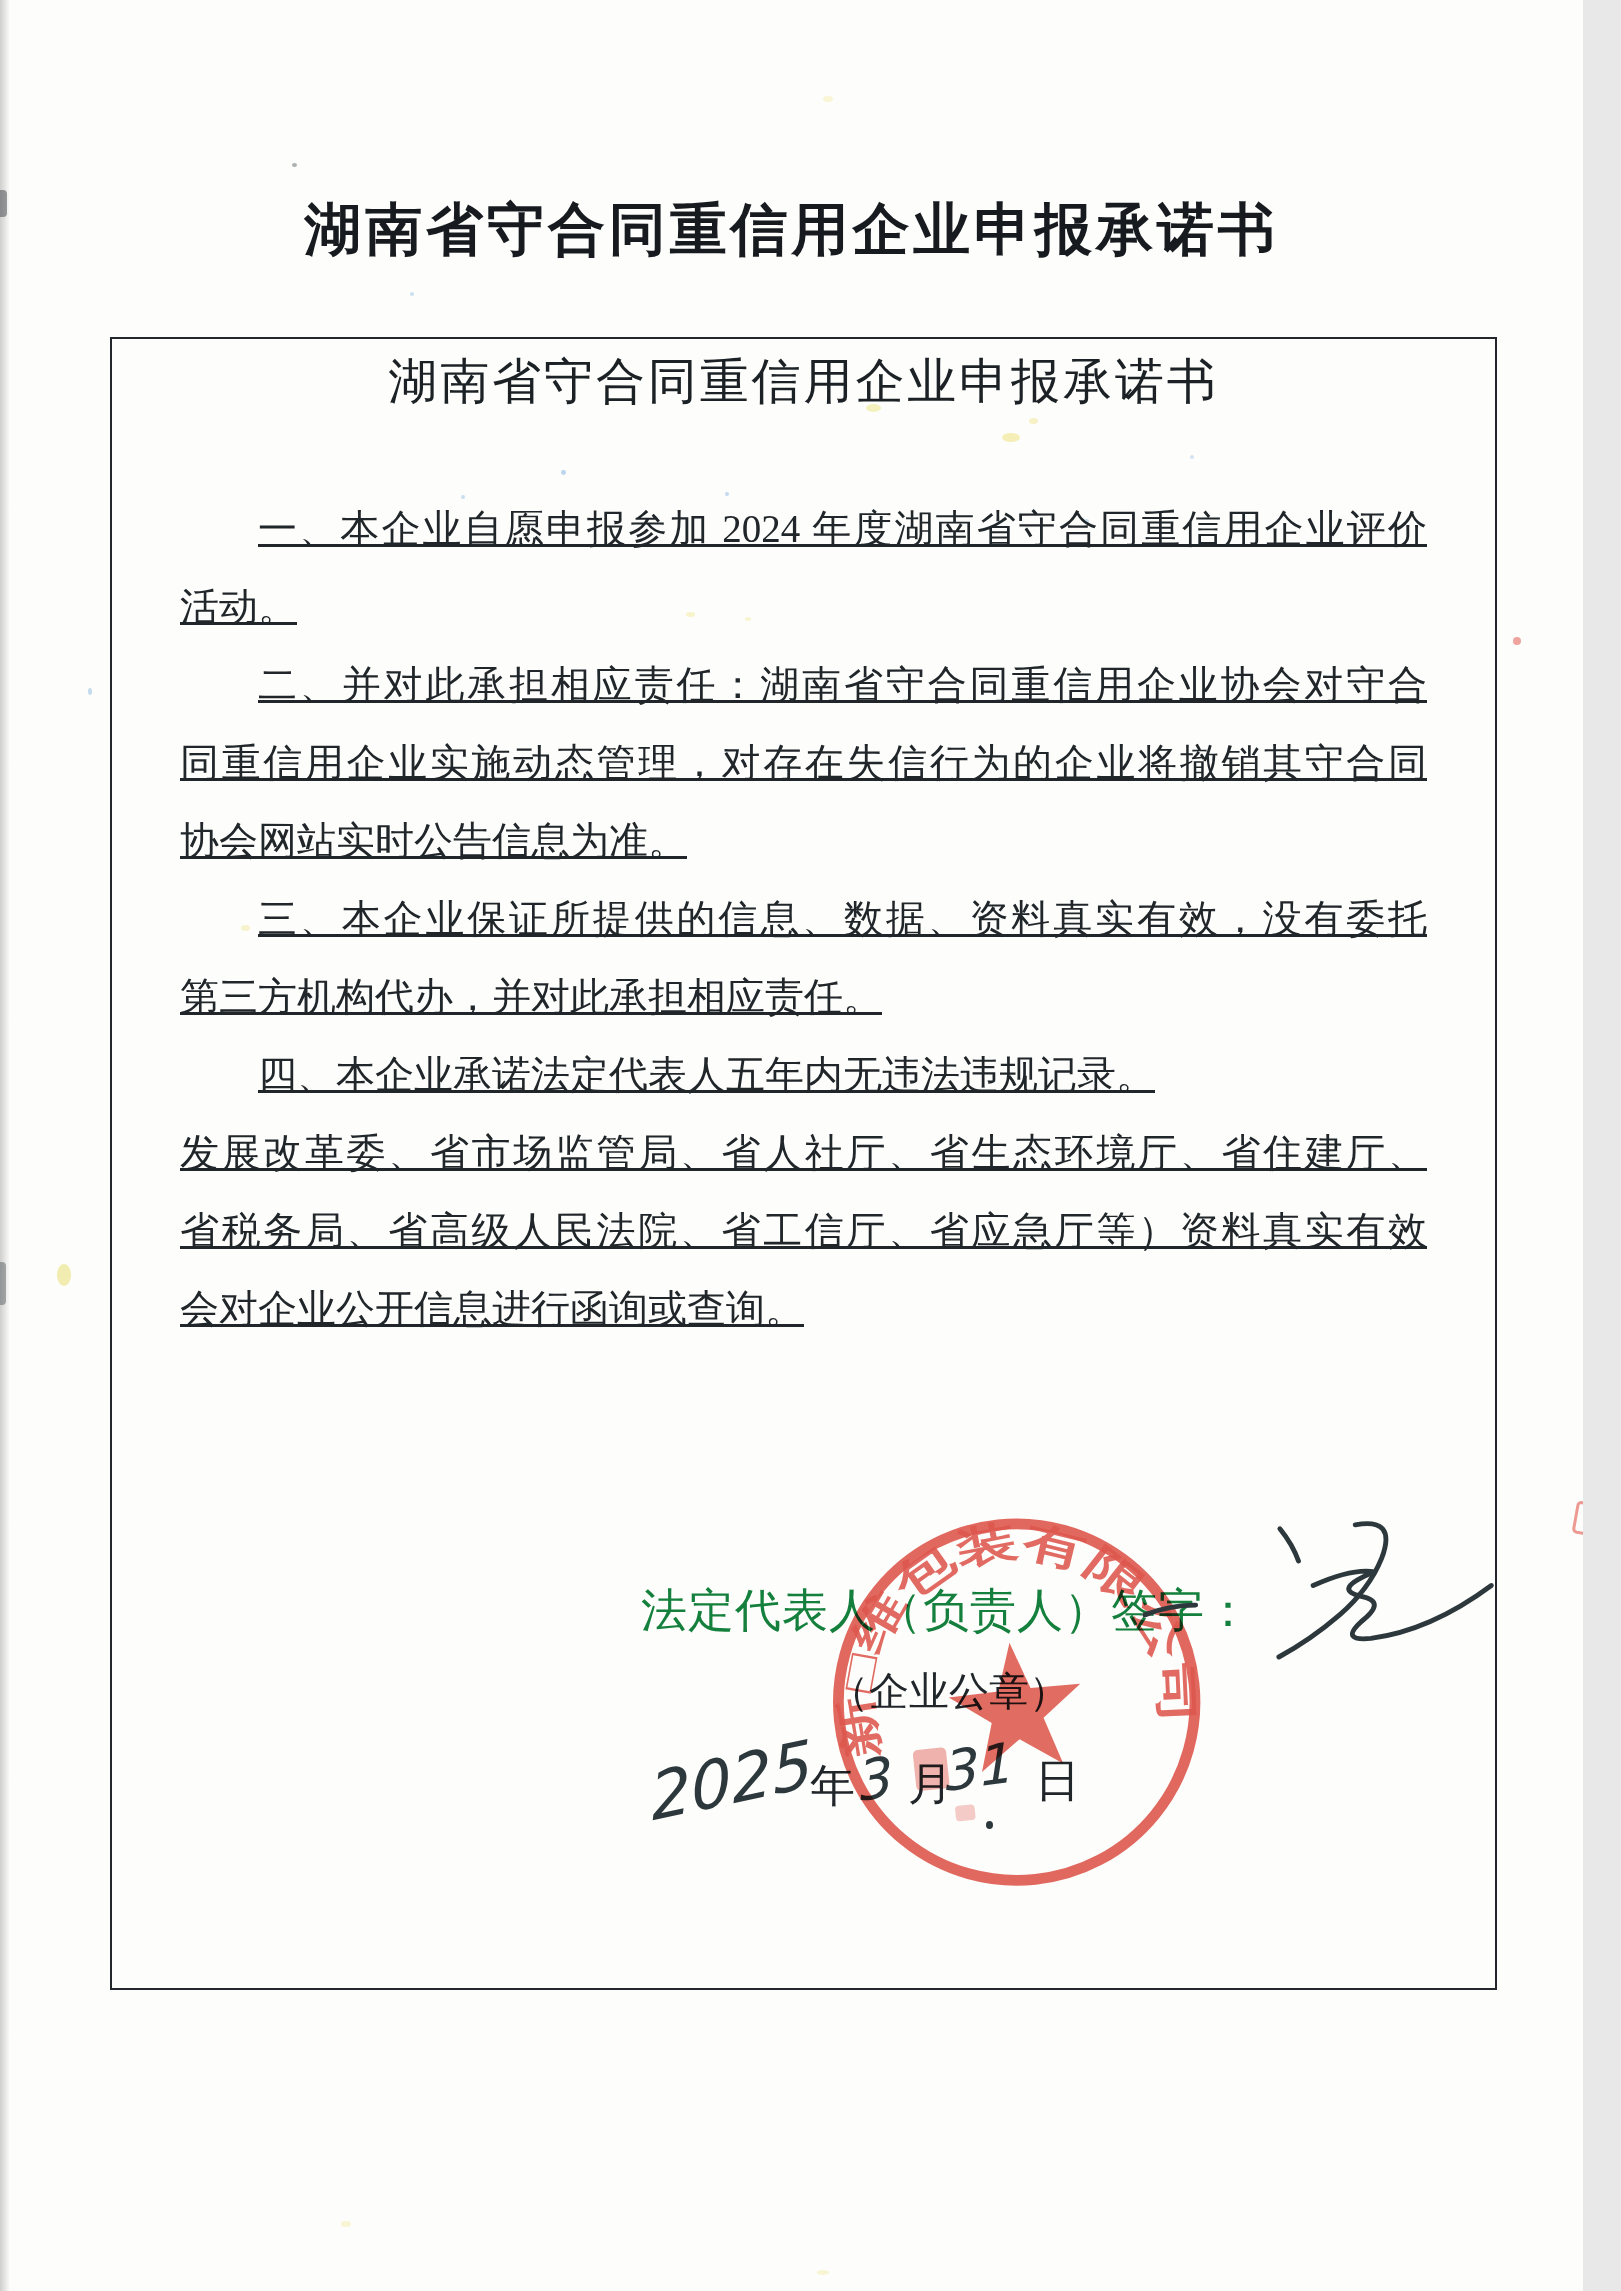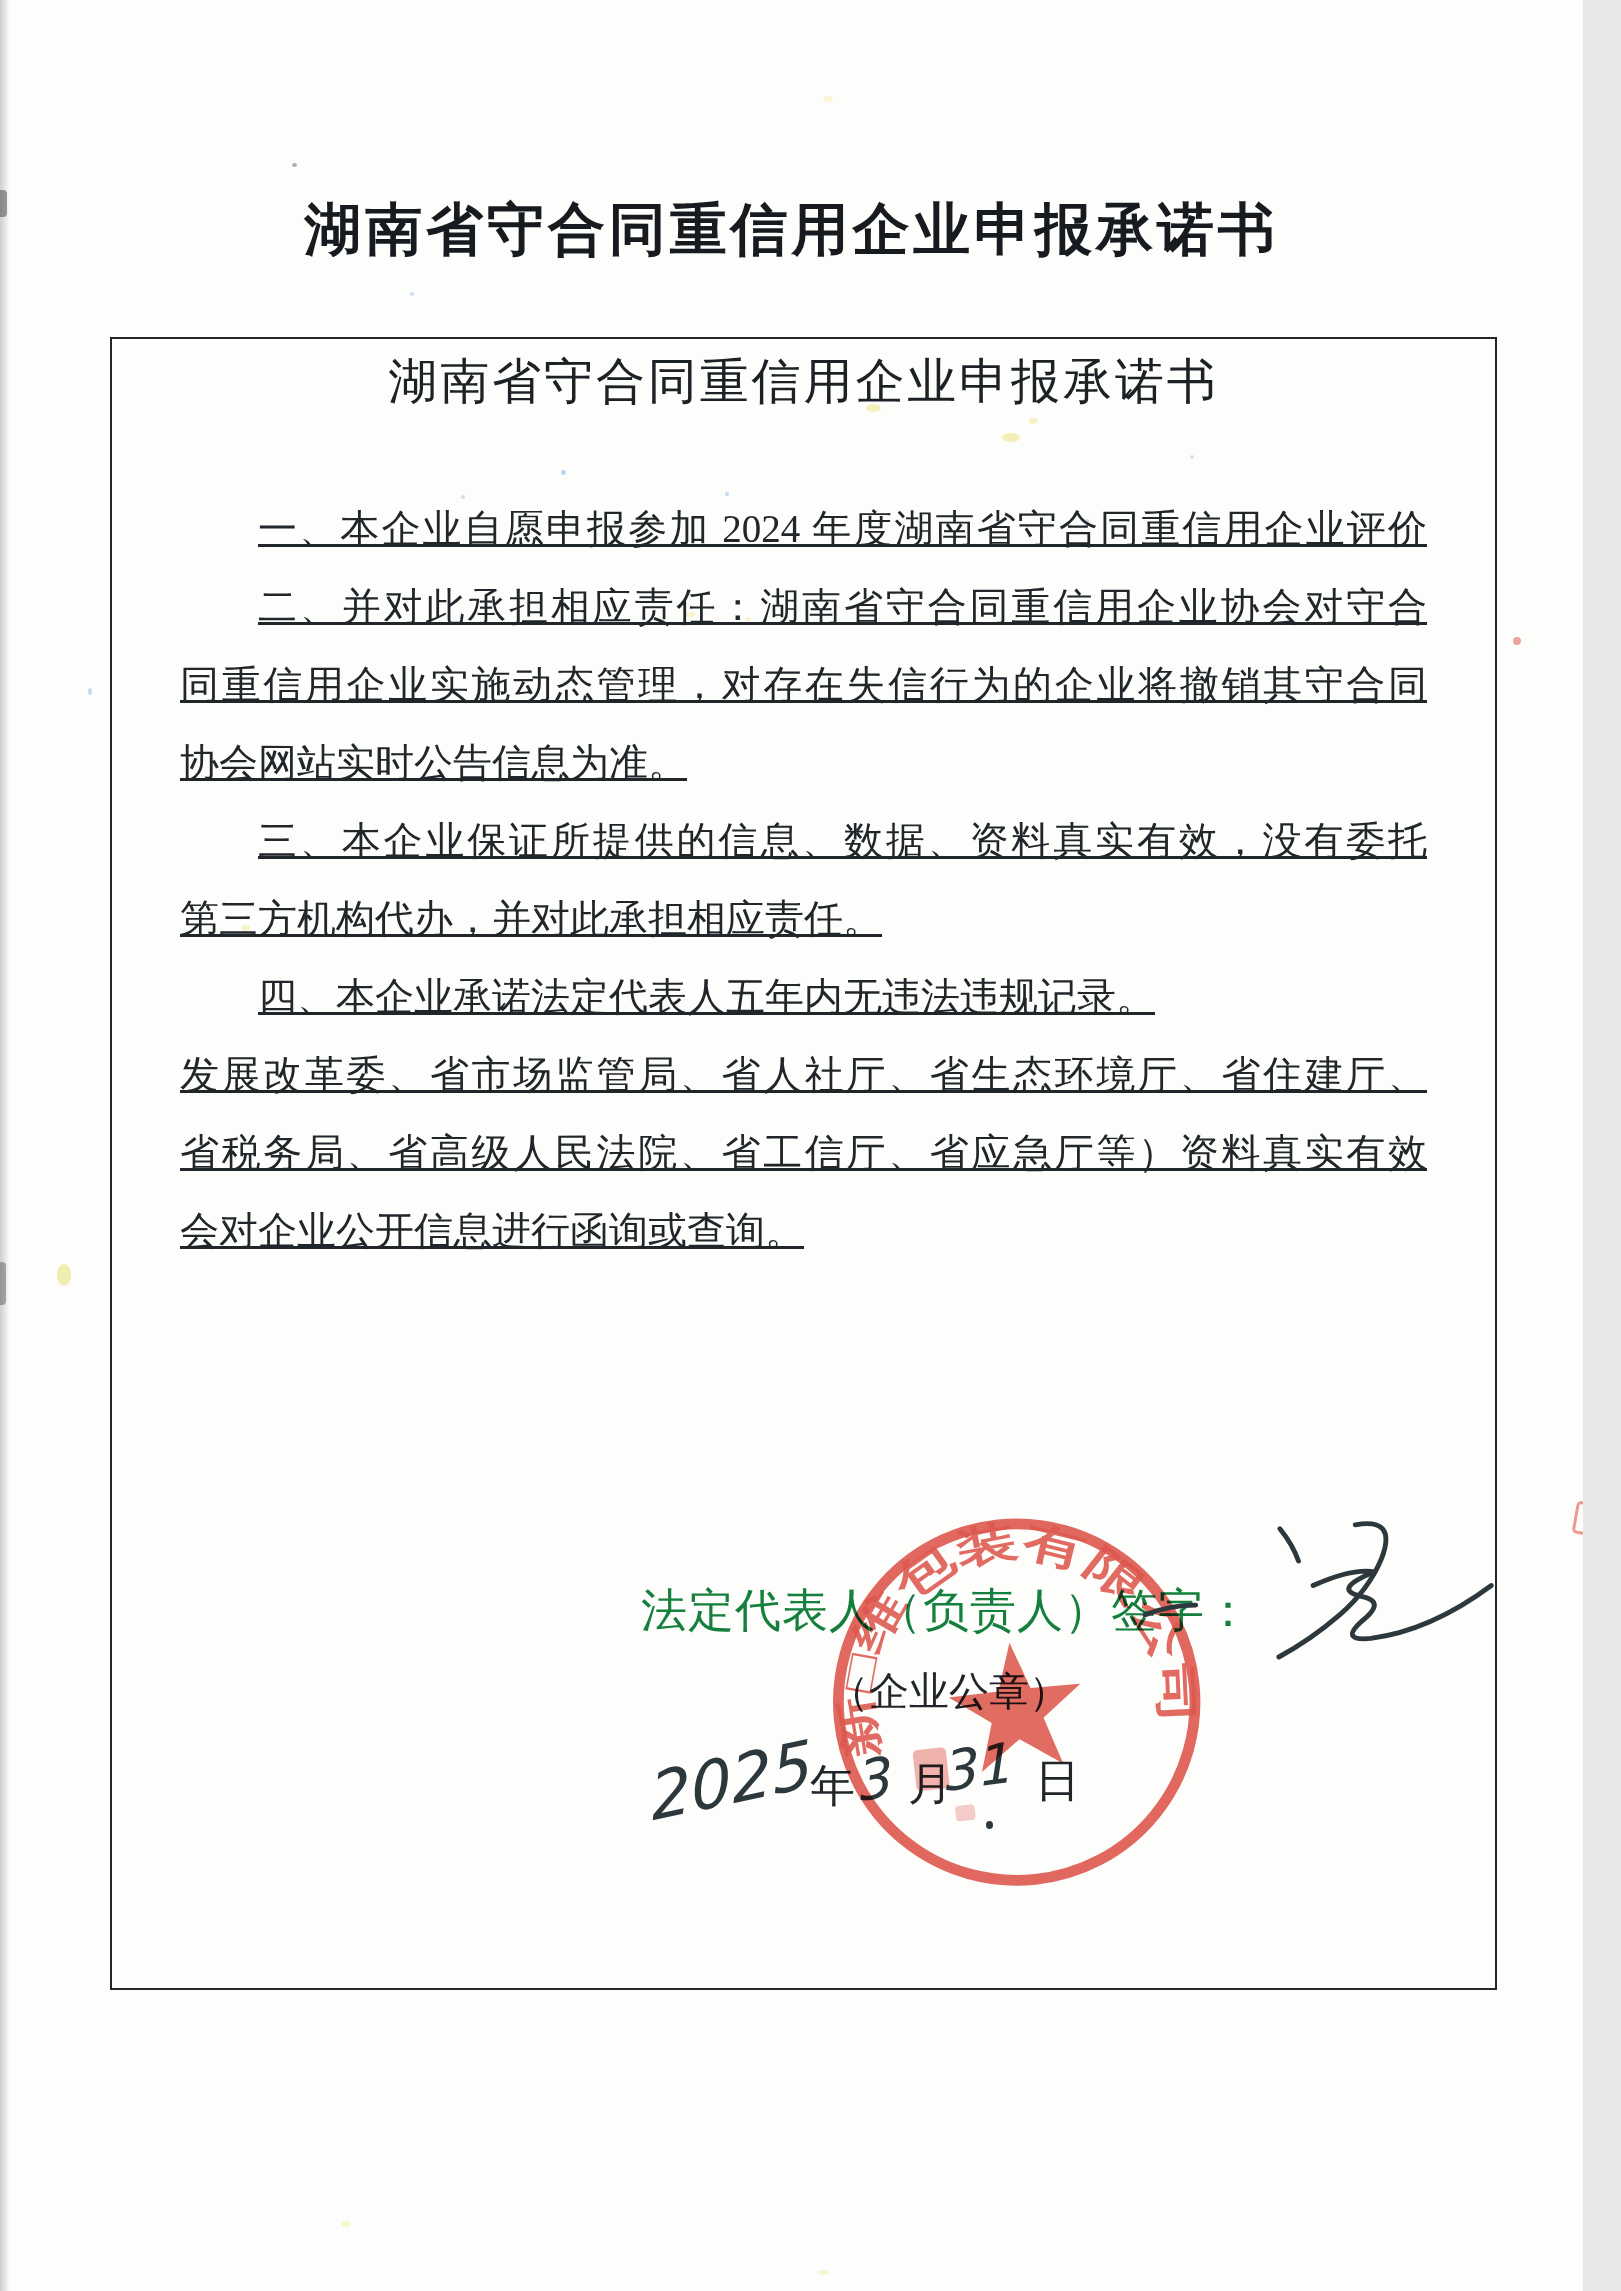--- a/index.html
+++ b/index.html
@@ -97,20 +97,21 @@
   </div>
 
   <h1 class="main-title">湖南省守合同重信用企业申报承诺书</h1>
 
   <div class="frame"></div>
 
   <div class="inner-title">湖南省守合同重信用企业申报承诺书</div>
 
   <div class="body-text">
     <div class="bline indent">一、本企业自愿申报参加 2024 年度湖南省守合同重信用企业评价</div>
+    <div class="bline last">活动。</div>
     <div class="bline indent">二、并对此承担相应责任：湖南省守合同重信用企业协会对守合</div>
     <div class="bline">同重信用企业实施动态管理，对存在失信行为的企业将撤销其守合同</div>
     <div class="bline last">协会网站实时公告信息为准。</div>
     <div class="bline indent">三、本企业保证所提供的信息、数据、资料真实有效，没有委托</div>
     <div class="bline last">第三方机构代办，并对此承担相应责任。</div>
     <div class="bline indent last">四、本企业承诺法定代表人五年内无违法违规记录。</div>
     <div class="bline">发展改革委、省市场监管局、省人社厅、省生态环境厅、省住建厅、</div>
     <div class="bline">省税务局、省高级人民法院、省工信厅、省应急厅等）资料真实有效</div>
     <div class="bline last">会对企业公开信息进行函询或查询。</div>
   </div>

